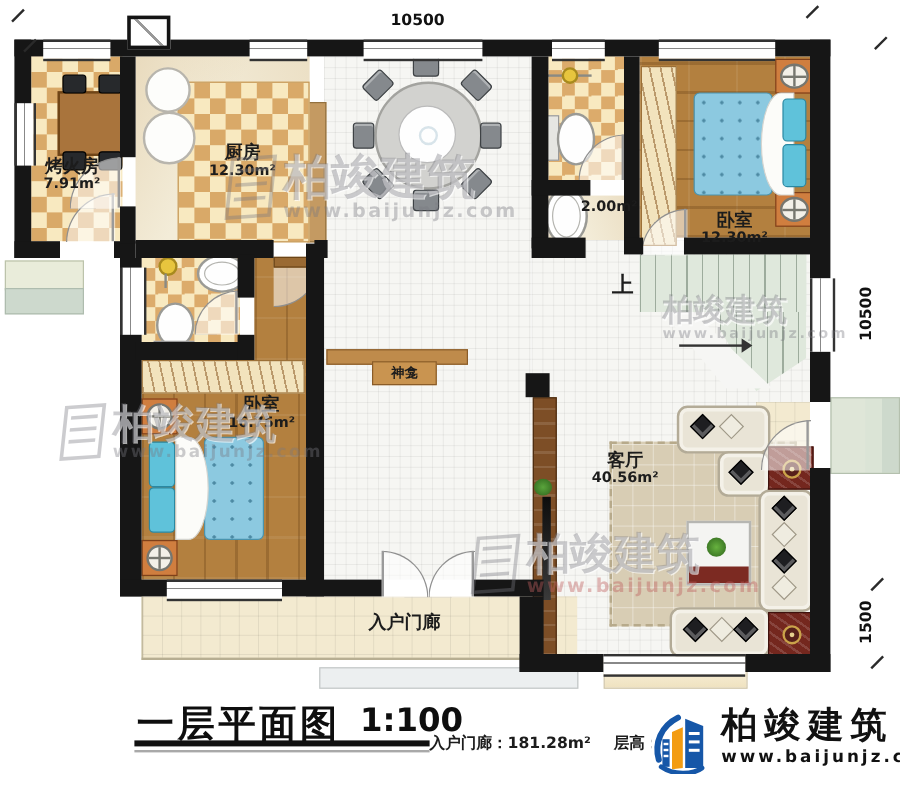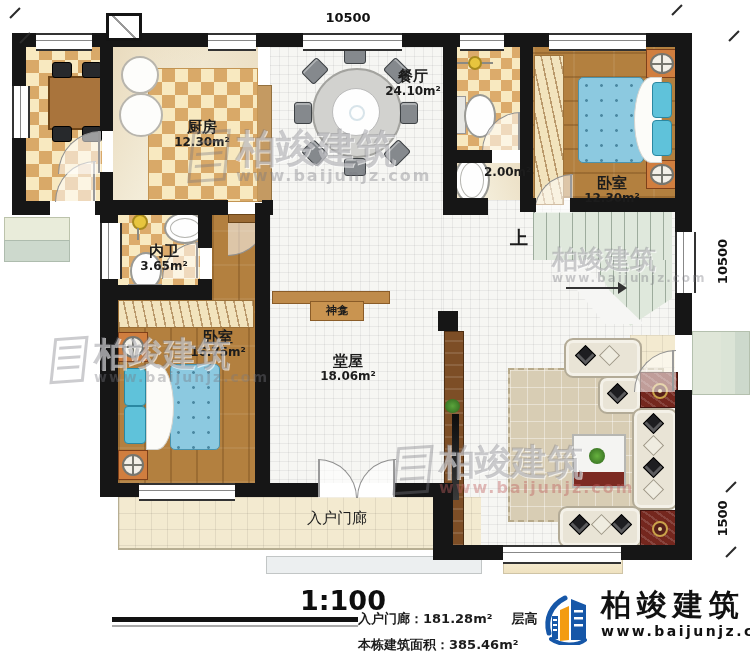--- a/index.html
+++ b/index.html
@@ -223,51 +223,47 @@
   <div class="abs pil" style="left:614px;top:517px"></div>
   <div class="abs darkred" style="left:640px;top:372px;width:36px;height:34px">
       <div class="med" style="left:11px;top:10px"></div>
     </div>
   <div class="abs darkred" style="left:640px;top:510px;width:36px;height:34px">
       <div class="med" style="left:11px;top:10px"></div>
     </div>
   <div class="abs" style="left:572px;top:434px;width:50px;height:50px;background:#f4f4f2;border:2px solid #b6b6b2;z-index:3;box-shadow:inset 0 -14px 0 #7c2a22"></div>
   <div class="abs" style="left:589px;top:448px;width:16px;height:16px;border-radius:50%;background:radial-gradient(#67b23f,#2e641c);z-index:4"></div>
 
+  <div class="abs lbl" style="left:20px;top:130px;width:80px">
+    <span class="rname">烤火房</span>
+    <span class="rarea">7.91m²</span>
+  </div>
   <div class="abs lbl" style="left:162px;top:119px;width:80px">
     <span class="rname">厨房</span>
     <span class="rarea">12.30m²</span>
   </div>
-  <div class="abs lbl" style="left:373px;top:68px;width:80px">
-    <span class="rname">餐厅</span>
-    <span class="rarea">24.10m²</span>
-  </div>
   <div class="abs lbl" style="left:484px;top:166px;width:44px;text-align:left">
     <span class="rarea">2.00m²</span>
   </div>
   <div class="abs lbl" style="left:572px;top:175px;width:80px">
     <span class="rname">卧室</span>
     <span class="rarea">12.30m²</span>
   </div>
-  <div class="abs lbl" style="left:124px;top:243px;width:80px">
-    <span class="rname">内卫</span>
-    <span class="rarea">3.65m²</span>
-  </div>
   <div class="abs lbl" style="left:178px;top:329px;width:80px">
     <span class="rname">卧室</span>
     <span class="rarea">16.75m²</span>
   </div>
-  <div class="abs lbl" style="left:308px;top:353px;width:80px">
-    <span class="rname">堂屋</span>
-    <span class="rarea">18.06m²</span>
+  <div class="abs lbl" style="left:481px;top:375px;width:80px">
+    <span class="rname">客厅</span>
+    <span class="rarea">40.56m²</span>
   </div>
   <div class="abs lbl" style="left:506px;top:228px;width:26px;font-size:18px;font-weight:bold">
     <span>上</span>
   </div>
-  <div class="abs lbl" style="left:277px;top:510px;width:120px;font-size:15px;font-weight:normal">
+  <div class="abs lbl" style="left:277px;top:510px;width:120px;font-size:15px;font-weight:bold">
     <span>入户门廊</span>
   </div>
 
   <div class="abs dimtxt" style="left:318px;top:10px;width:60px">10500</div>
   <div class="abs dimtxt" style="left:697px;top:254px;width:50px;transform:rotate(-90deg)">10500</div>
   <div class="abs dimtxt" style="left:700px;top:511px;width:44px;transform:rotate(-90deg)">1500</div>
   <div class="abs tick" style="left:8px;top:12px"></div>
   <div class="abs tick" style="left:18px;top:37px"></div>
   <div class="abs tick" style="left:670px;top:9px"></div>
   <div class="abs tick" style="left:727px;top:35px"></div>
@@ -307,31 +303,29 @@
         <i style="top:6px"></i>
         <i style="top:17px"></i>
         <i style="top:28px"></i>
       </div>
     <div class="wmtx" style="display:flex;flex-direction:column;line-height:1">
       <span class="t1" style="font-size:36px">柏竣建筑</span>
       <span class="t2" style="font-size:16px;color:rgba(190,95,95,.42)">www.baijunjz.com</span>
     </div>
   </div>
 
+  <div class="abs titleblock" style="left:114px;top:582px;width:186px;font-size:31px;letter-spacing:3px;color:#0e0e0e;z-index:6">一层平面图</div>
   <div class="abs titleblock" style="left:300px;top:585px;width:70px;font-size:27px;color:#0e0e0e;z-index:6">1:100</div>
   <div class="abs" style="left:112px;top:617px;width:246px;height:5px;background:#111;z-index:6"></div>
   <div class="abs" style="left:112px;top:625px;width:246px;height:2px;background:#a9a9a9;z-index:6"></div>
 
   <div class="abs" style="left:358px;top:610px;width:260px;font-size:13px;font-weight:bold;z-index:6">
     <span>入户门廊：</span><span>181.28m²</span>
     <span style="display:inline-block;width:10px"></span>
     <span>层高：</span><span>3.6</span>
-  </div>
-  <div class="abs" style="left:358px;top:636px;width:260px;font-size:13px;font-weight:bold;z-index:6">
-    <span>本栋建筑面积：</span><span>385.46m²</span>
   </div>
 
   <div class="abs" style="left:543px;top:581px;width:205px;height:66px;background:#fff;z-index:8;display:flex;align-items:center;gap:8px">
     <svg width="50" height="62" viewBox="0 0 50 62" style="flex:0 0 auto">
       <path d="M6 50 C2 36 8 22 22 15" fill="none" stroke="#1657a8" stroke-width="5" stroke-linecap="round"></path>
       <path d="M8 56 C18 63 34 63 42 57" fill="none" stroke="#1657a8" stroke-width="4" stroke-linecap="round"></path>
       <rect x="9" y="33" width="6" height="23" fill="#1657a8"></rect>
       <rect x="10" y="36" width="4" height="2" fill="#fff"></rect>
         <rect x="10" y="41" width="4" height="2" fill="#fff"></rect>
         <rect x="10" y="46" width="4" height="2" fill="#fff"></rect>

